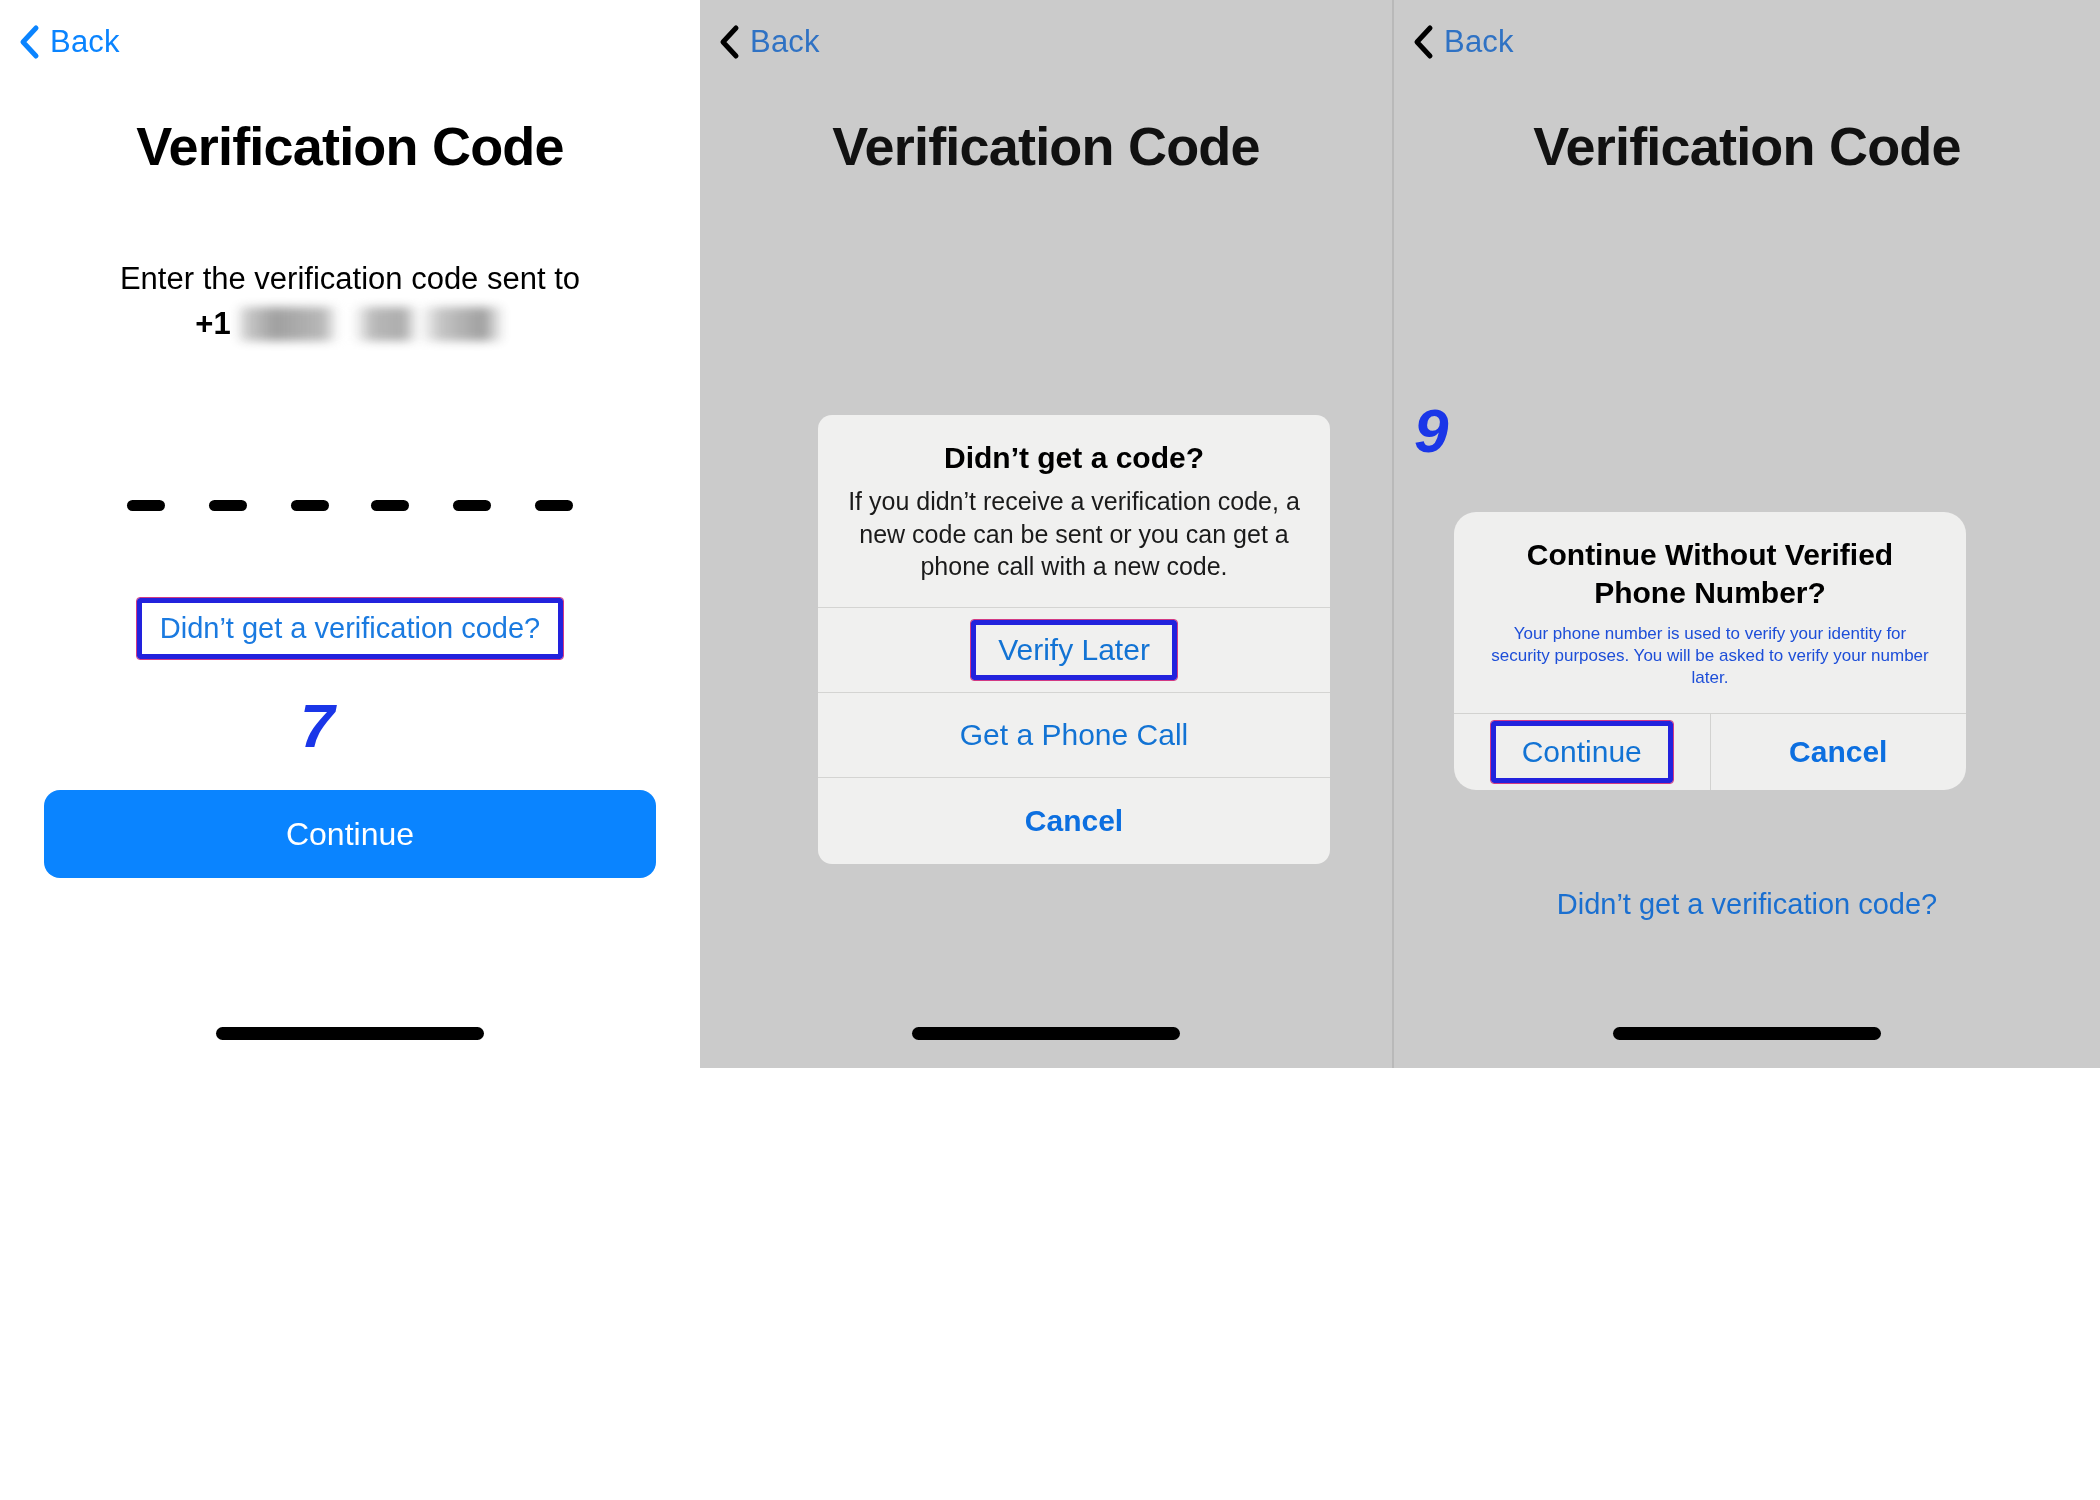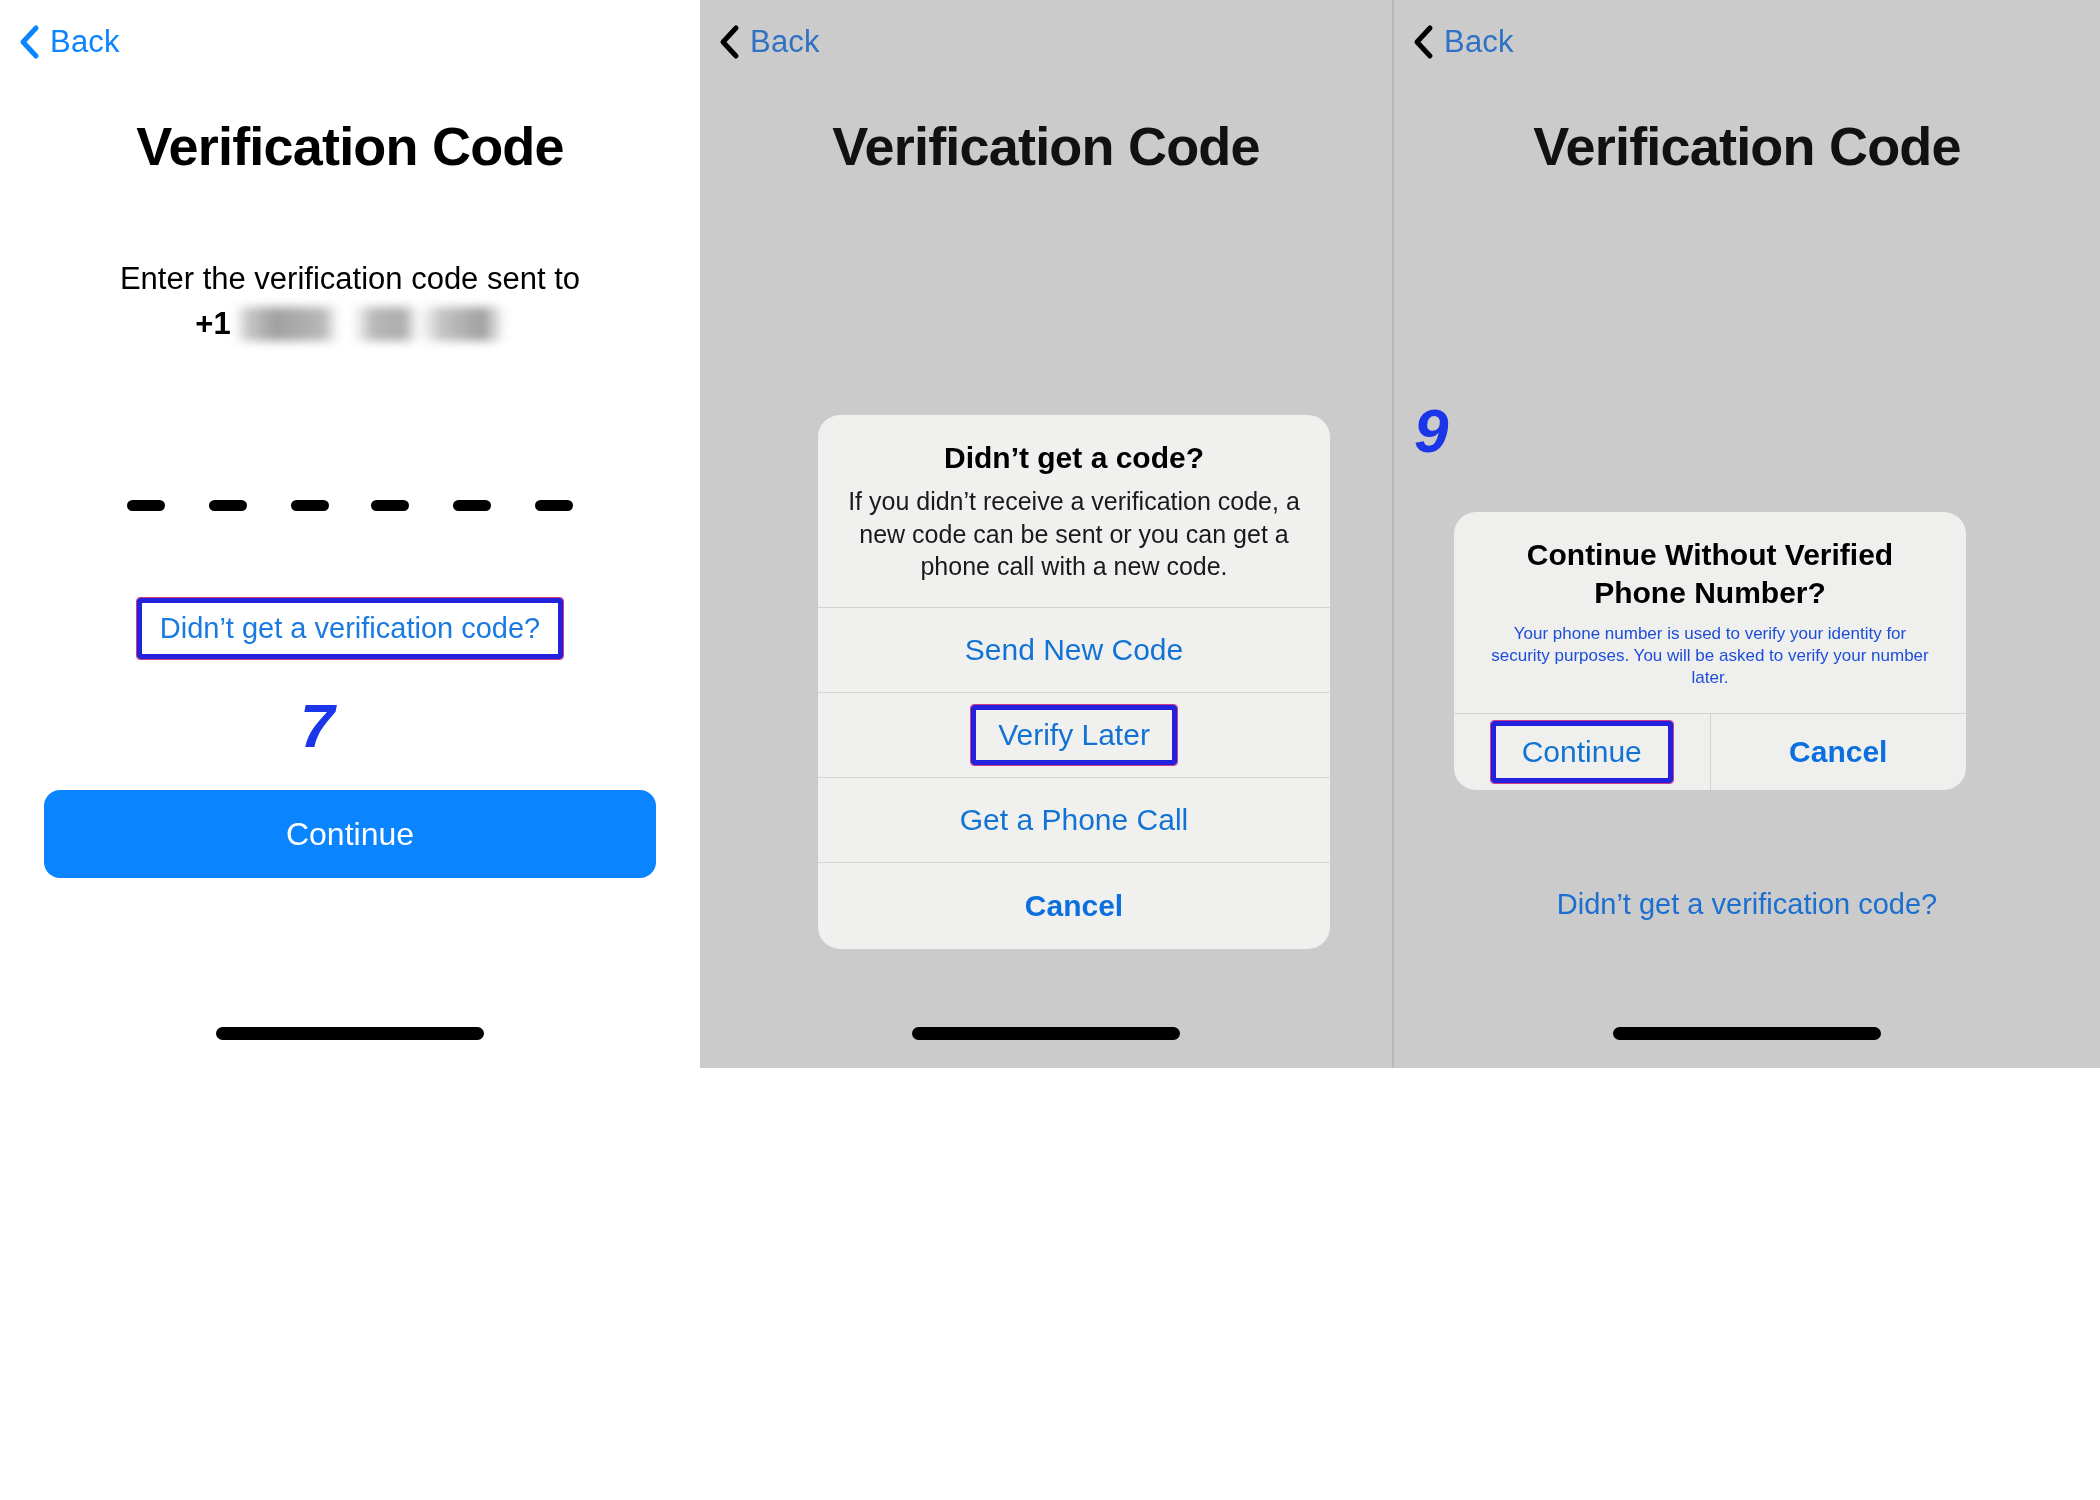--- a/index.html
+++ b/index.html
@@ -203,21 +203,21 @@
     border-radius: 8px;
     background: #000000;
   }
 
   
   .action-sheet {
     position: absolute;
     top: 415px;
     left: 118px;
     width: 512px;
-    border-radius: 22px;
+    border-radius: 14px;
     background: #f0f0ef;
     overflow: hidden;
   }
   .as-header {
     padding: 26px 26px 24px 26px;
     text-align: center;
     border-bottom: 1px solid #d4d4d2;
   }
   .as-title {
     font-size: 30px;
@@ -357,23 +357,20 @@
       </svg>
       <span class="back-label">Back</span>
     </div>
 
     <div class="screen-title">Verification Code</div>
 
     <div class="action-sheet">
       <div class="as-header">
         <div class="as-title">Didn’t get a code?</div>
         <div class="as-message">If you didn’t receive a verification code, a new code can be sent or you can get a phone call with a new code.</div>
-      </div>
-      <div class="as-row">
-        <span>Send New Code</span>
       </div>
       <div class="as-row">
         <span class="boxed hl-box">Verify Later</span>
       </div>
       <div class="as-row">
         <span>Get a Phone Call</span>
       </div>
       <div class="as-row cancel">
         <span>Cancel</span>
       </div>

